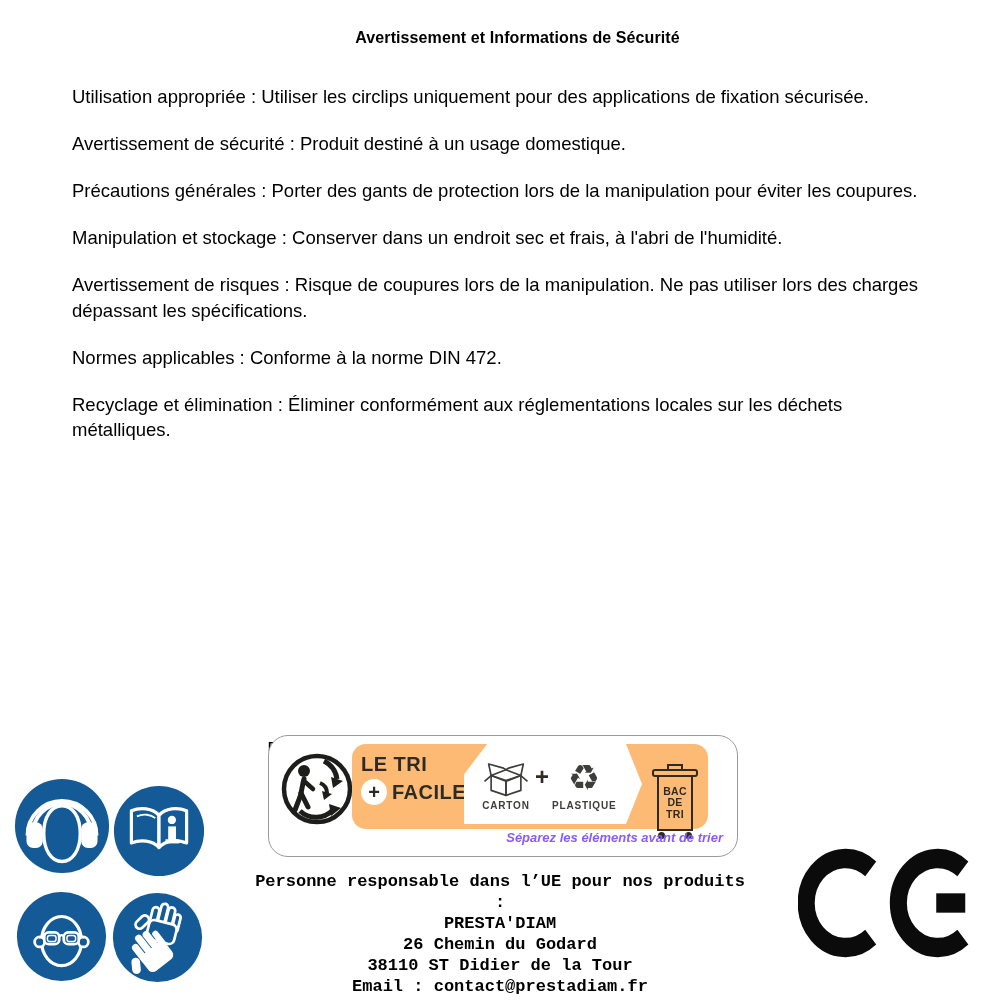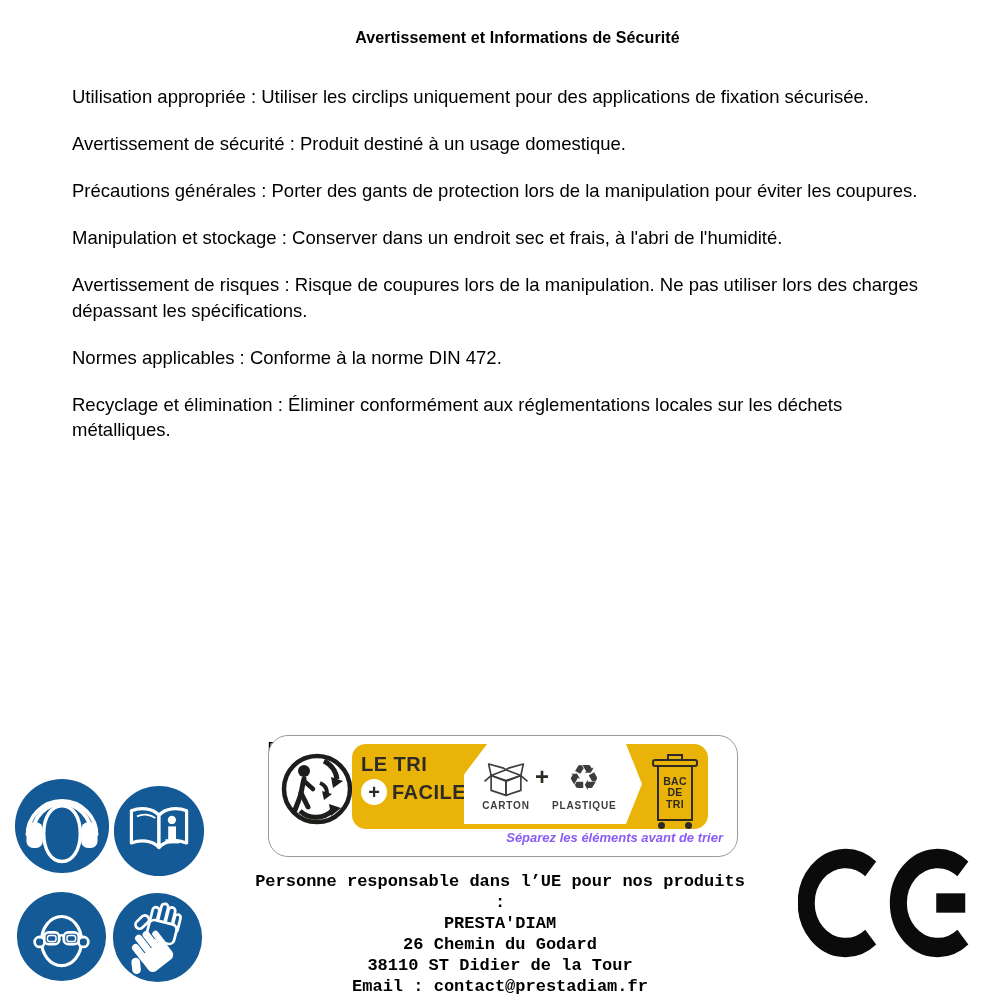--- a/index.html
+++ b/index.html
@@ -20,21 +20,21 @@
 
   
   #fr-code{left:268px;top:708px;font-weight:bold;font-size:12px;margin-top:32px;}
   #tri-label{
     left:268px;top:735px;width:470px;height:122px;background:#fff;
     border:1.5px solid #9b9b9b;border-radius:20px;box-sizing:border-box;
   }
   #triman{position:absolute;left:10px;top:8px;width:76px;height:86px;}
   #yellow-banner{
     position:absolute;left:83px;top:8px;width:356px;height:85px;
-    background:#eab308;border-radius:14px;
+    background:#fdba74;border-radius:14px;
   }
   #brand{position:absolute;left:9px;top:9px;color:#2E2B25;}
   .brand-l1{font-weight:bold;font-size:20px;letter-spacing:0.5px;}
   .brand-l2{display:flex;align-items:center;margin-top:3px;}
   .plus-circle{
     width:26px;height:26px;border-radius:50%;background:#fff;color:#2E2B25;
     display:flex;align-items:center;justify-content:center;
     font-weight:bold;font-size:20px;line-height:1;
   }
   .brand-l2 .brand-word{font-weight:bold;font-size:20px;letter-spacing:0.5px;margin-left:5px;}
@@ -45,21 +45,21 @@
     padding:0;box-sizing:border-box;
   }
   .material{display:flex;flex-direction:column;align-items:center;}
   .material .mat-art{height:42px;display:flex;align-items:center;justify-content:center;}
   .mat-label{font-size:10px;font-weight:bold;color:#3d3d3b;letter-spacing:0.8px;margin-top:1px;}
   .mat-plus{font-size:24px;font-weight:bold;color:#2E2B25;margin:0 3px 14px 3px;}
   .recycle-char{font-family:"DejaVu Sans",sans-serif;font-size:36px;line-height:40px;color:#3d3d3b;}
   #mat-carton{margin-left:16px;}
 
   
-  #bin{position:absolute;left:297px;top:10px;width:52px;height:78px;color:#2E2B25;}
+  #bin{position:absolute;left:297px;top:20px;width:52px;height:78px;color:#2E2B25;}
   .bin-handle{width:16px;height:5px;border:2px solid #2E2B25;border-bottom:none;margin:0 auto;box-sizing:border-box;}
   .bin-lid{width:46px;height:8px;border:2.5px solid #2E2B25;border-radius:3px;margin:0 auto;box-sizing:border-box;}
   .bin-body{
     width:36px;height:54px;border:2.5px solid #2E2B25;border-top:none;margin:0 auto;box-sizing:border-box;
     display:flex;flex-direction:column;align-items:center;justify-content:center;
   }
   .bin-line{font-size:10.5px;font-weight:bold;line-height:11.5px;letter-spacing:0.3px;}
   .bin-wheels{display:flex;justify-content:space-between;width:34px;margin:1px auto 0;}
   .bin-wheel{width:7px;height:7px;border-radius:50%;background:#2E2B25;}
 

